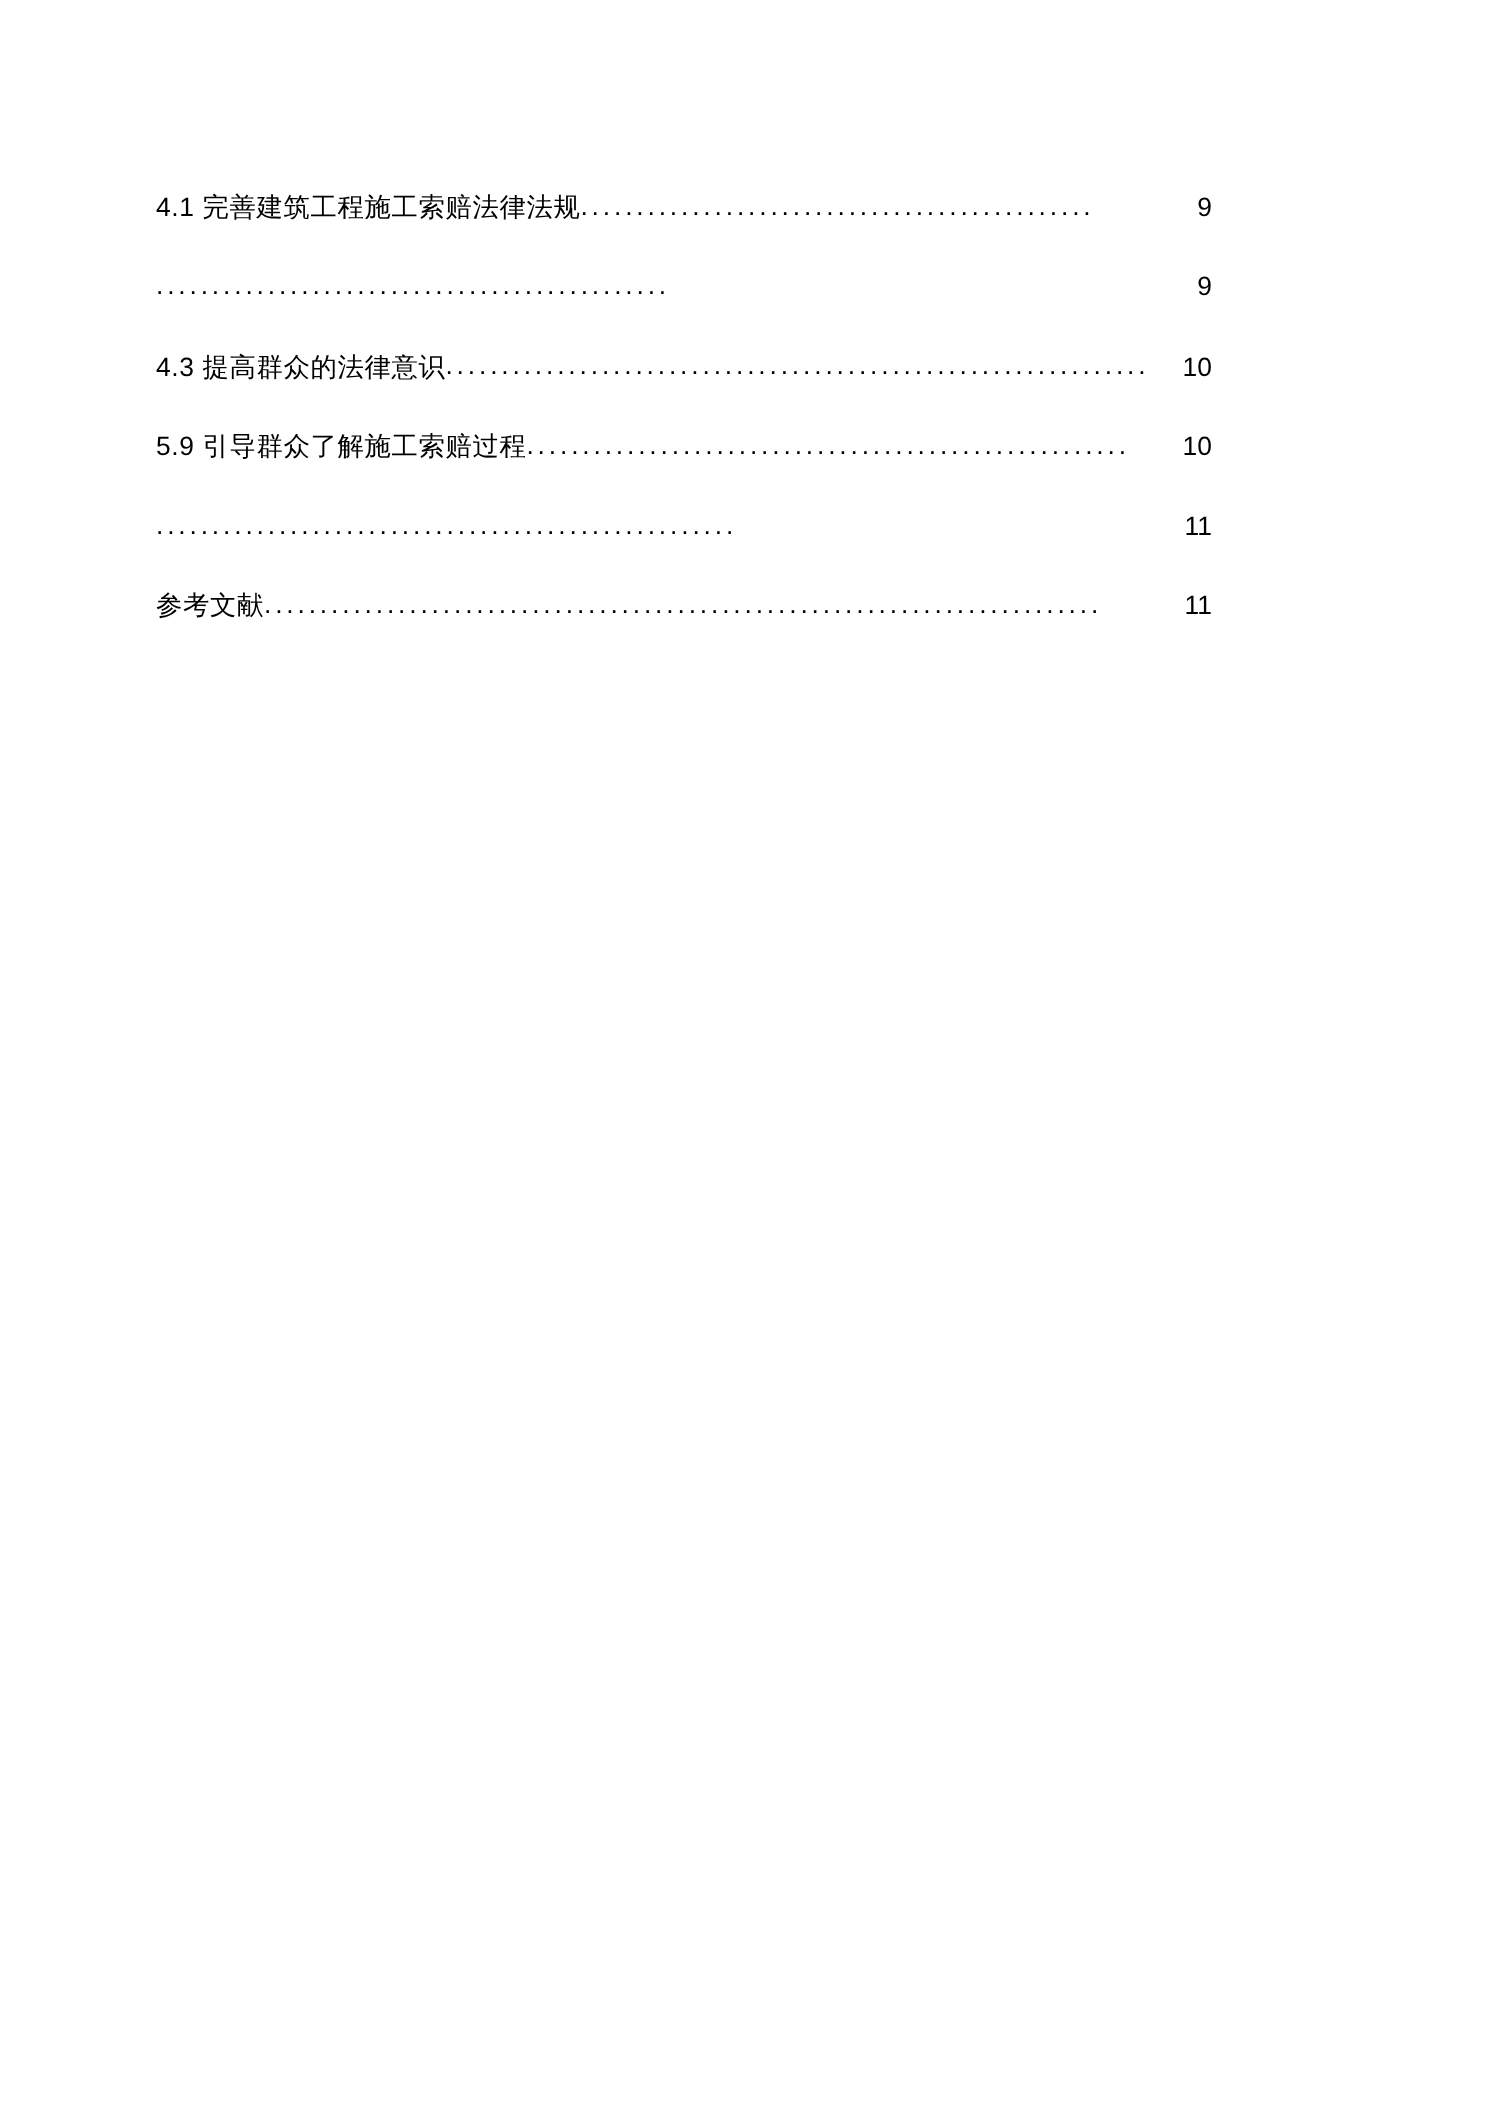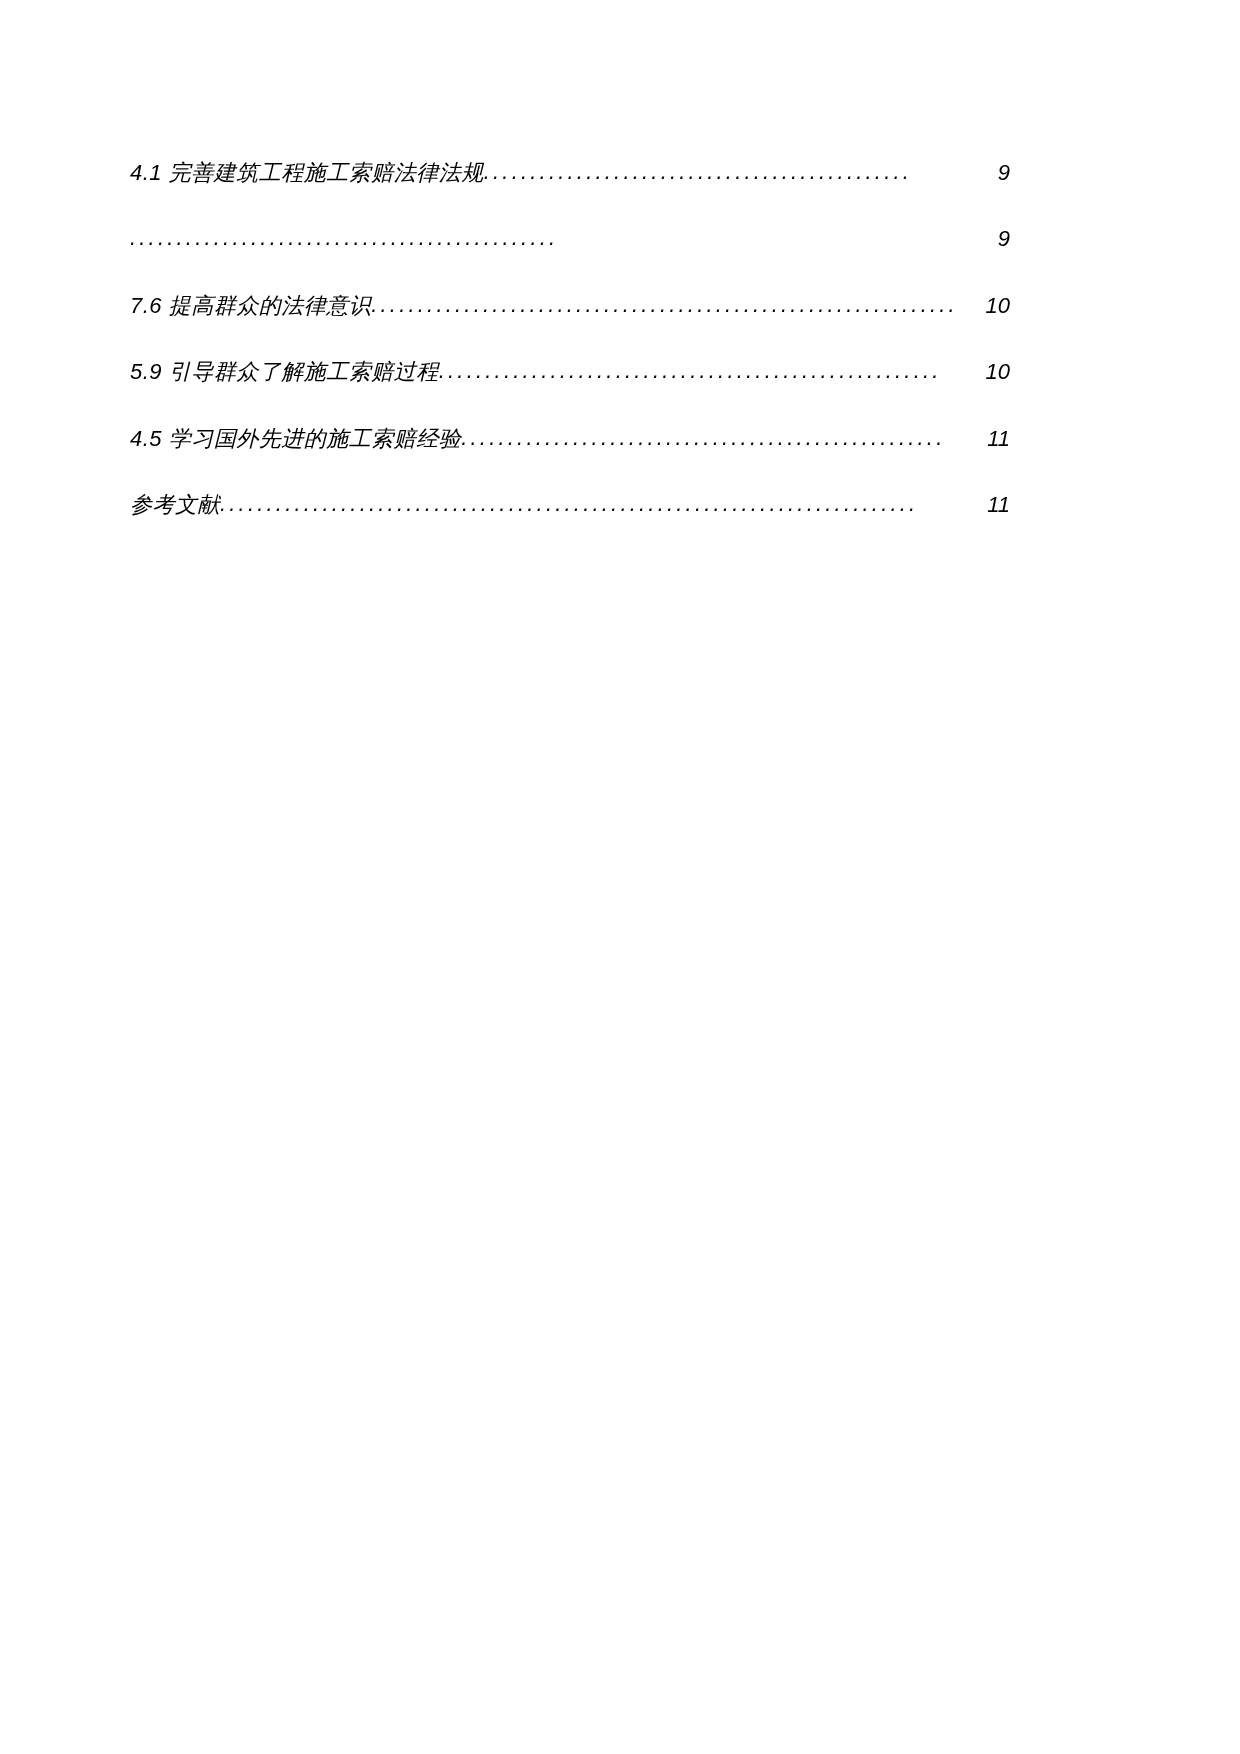--- a/index.html
+++ b/index.html
@@ -25,21 +25,20 @@
   }
   .toc-entry {
     display: flex;
     align-items: baseline;
     width: 100%;
     font-size: 22px;
     line-height: 1.2;
     margin-bottom: 40px;
     white-space: nowrap;
     overflow: hidden;
-    font-style: italic;
   }
   .toc-title {
     flex: 0 0 auto;
     letter-spacing: 0.5px;
   }
   .toc-leader {
     flex: 1 1 auto;
     overflow: hidden;
     white-space: nowrap;
     font-size: 22px;
@@ -65,33 +64,32 @@
       <span class="toc-leader">..............................................</span>
       <span class="toc-page">9</span>
     </div>
 
     <div class="toc-entry">
       <span class="toc-leader">..............................................</span>
       <span class="toc-page">9</span>
     </div>
 
     <div class="toc-entry">
-      <span class="toc-title">7.6  提高群众的法律意识</span>
+      <span class="toc-title">4.3  提高群众的法律意识</span>
       <span class="toc-leader">...............................................................</span>
       <span class="toc-page">10</span>
     </div>
 
     <div class="toc-entry">
       <span class="toc-title">5.9  引导群众了解施工索赔过程</span>
       <span class="toc-leader">......................................................</span>
       <span class="toc-page">10</span>
     </div>
 
     <div class="toc-entry">
-      <span class="toc-title">4.5 学习国外先进的施工索赔经验</span>
       <span class="toc-leader">....................................................</span>
       <span class="toc-page">11</span>
     </div>
 
     <div class="toc-entry">
       <span class="toc-title">参考文献</span>
       <span class="toc-leader">...........................................................................</span>
       <span class="toc-page">11</span>
     </div>
 

